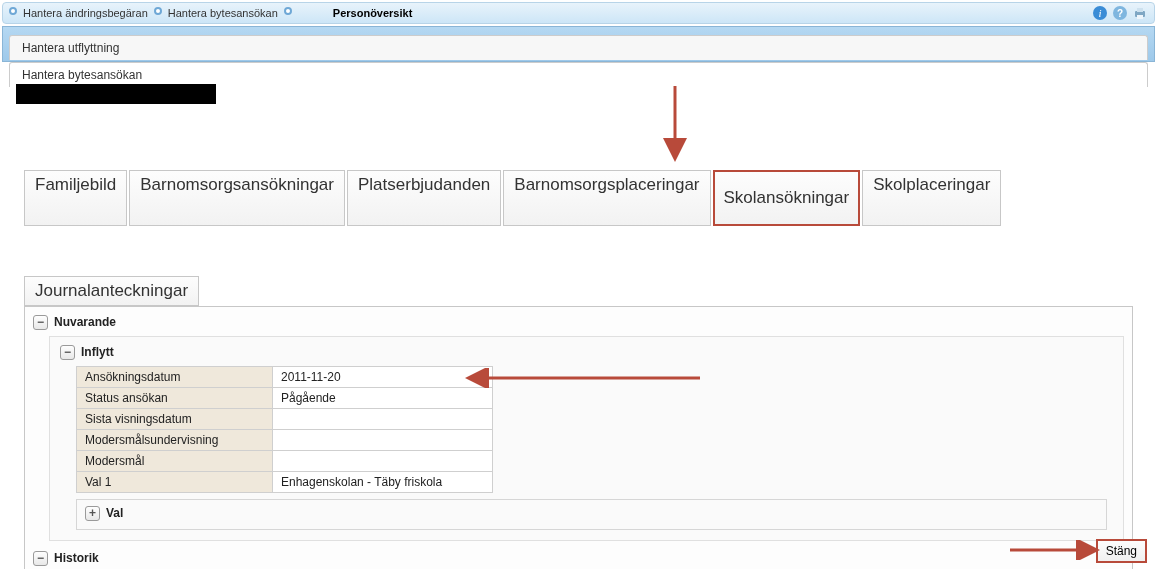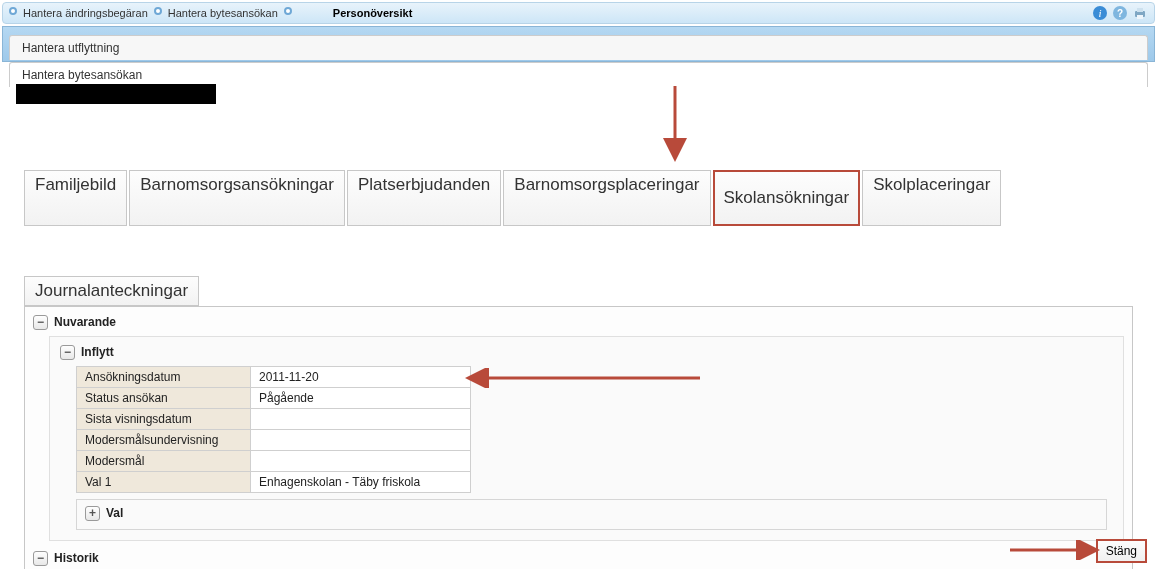--- a/index.html
+++ b/index.html
@@ -74,21 +74,21 @@
 .collapse-btn {
   width: 15px; height: 15px; border: 1px solid #9a9a9a; border-radius: 3px;
   background: linear-gradient(#fefefe,#e8e8e8);
   display:inline-flex; align-items:center; justify-content:center;
   font-size: 12px; line-height: 1; color:#555; cursor:pointer;
   font-weight: bold;
 }
 
 table.kv { border-collapse: collapse; margin: 6px 0 6px 16px; }
 table.kv td { border: 1px solid #cfcfcf; padding: 3px 8px; font-size:12px; }
-table.kv td.key { background: #efe8db; width: 174px; }
+table.kv td.key { background: #efe8db; width: 196px; }
 table.kv td.val { background: #fff; width: 220px; }
 
 .val-sub {
   border: 1px solid #d6d6d6;
   margin: 4px 6px 0 16px;
   padding: 4px 8px;
 }
 .val-sub .section-header { font-weight: bold; }
 
 

